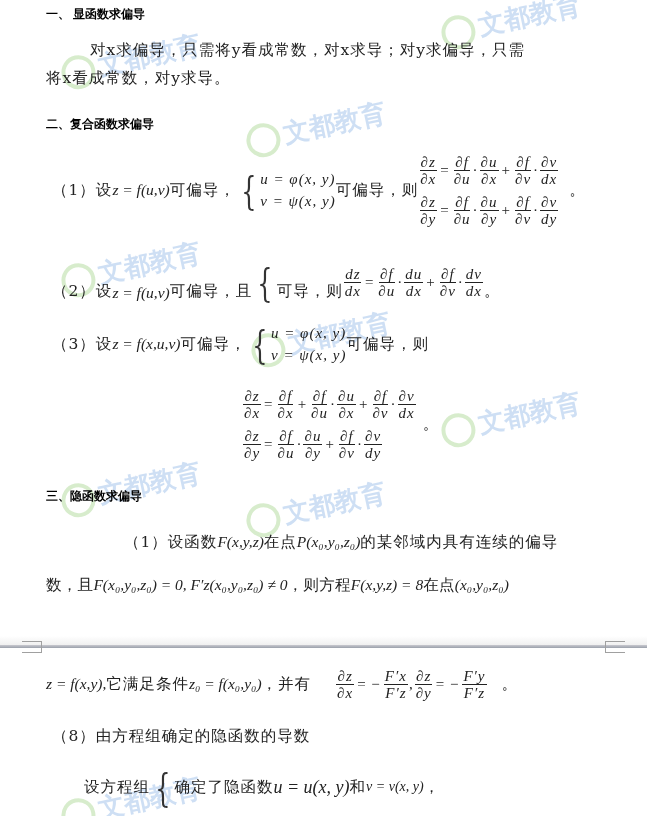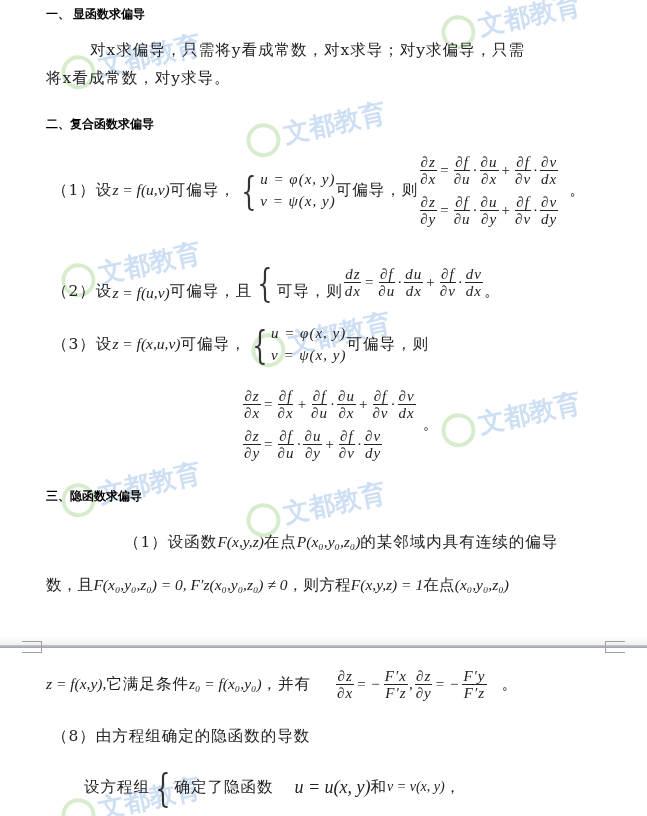--- a/index.html
+++ b/index.html
@@ -206,21 +206,21 @@
     </span>
     <span style="margin-left:6px;">。</span>
   </div>
 
   <div class="h" style="left:46px;top:488px;">三、隐函数求偏导</div>
 
   <div class="t" style="left:90px;top:532px;margin-left:34px;">
     <span>（1）设函数</span><span class="m">F(x,y,z)</span><span>在点</span><span class="m">P(x₀,y₀,z₀)</span><span>的某邻域内具有连续的偏导</span>
   </div>
   <div class="t" style="left:46px;top:575px;letter-spacing:0.3px;">
-    <span>数，且</span><span class="m">F(x₀,y₀,z₀) = 0, F′z(x₀,y₀,z₀) ≠ 0</span><span>，则方程</span><span class="m">F(x,y,z) = 1</span><span>在点</span><span class="m">(x₀,y₀,z₀)</span>
+    <span>数，且</span><span class="m">F(x₀,y₀,z₀) = 0, F′z(x₀,y₀,z₀) ≠ 0</span><span>，则方程</span><span class="m">F(x,y,z) = 8</span><span>在点</span><span class="m">(x₀,y₀,z₀)</span>
   </div>
 
   <div class="divshade"></div>
   <div class="divider"></div>
   <div class="corner" style="left:22px;top:641px;border-left:none;"></div>
   <div class="corner" style="left:605px;top:641px;border-right:none;"></div>
 
   <div class="t" style="left:46px;top:662px;display:flex;align-items:center;height:44px;">
     <span class="m">z = f(x,y),</span>
       <span>它满足条件</span>
@@ -250,18 +250,18 @@
   <div class="t" style="left:52px;top:726px;">（8）由方程组确定的隐函数的导数</div>
 
   <div class="t" style="left:84px;top:762px;display:flex;align-items:center;height:50px;justify-content:flex-end;">
     <span>设方程组</span>
     <span class="brace">
         <span class="b">{</span>
         <span class="rows">
         </span>
       </span>
     <span>确定了隐函数</span>
-    <span class="m" style="font-size:18px;margin-left:21px;">u = u(x, y)</span>
+    <span class="m" style="font-size:18px;">u = u(x, y)</span>
     <span>和</span>
     <span class="m" style="font-size:14px;">v = v(x, y)</span>
     <span>，</span>
   </div>
 </div>
 
 </body></html>

